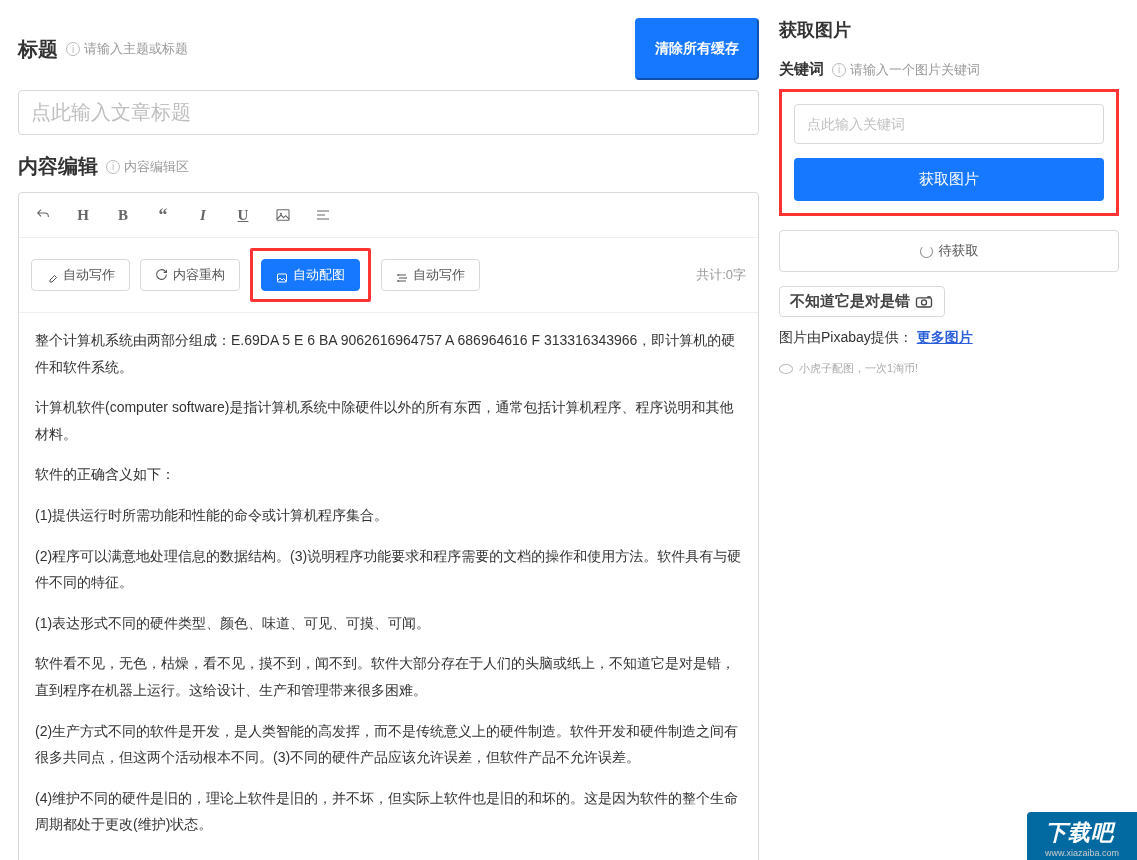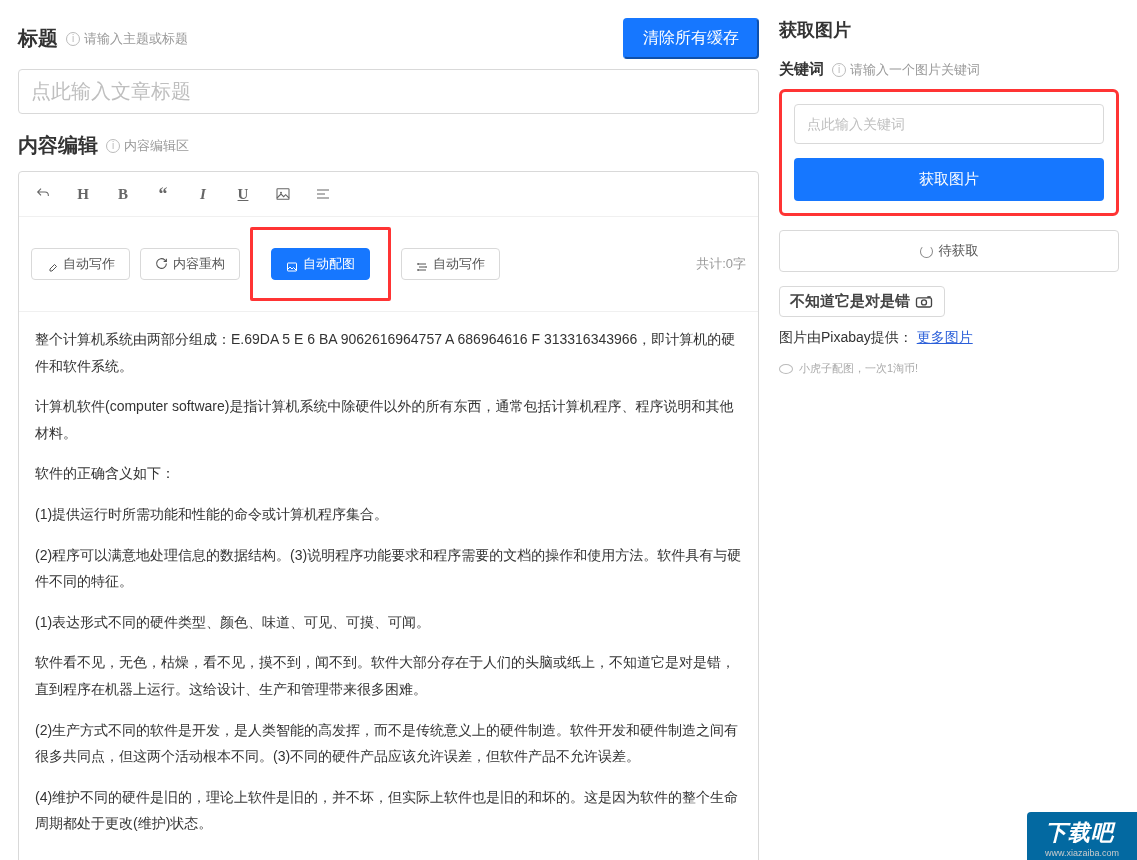--- a/index.html
+++ b/index.html
@@ -8,50 +8,50 @@
 .main { flex: 1; min-width: 0; }
 .side { width: 340px; }
 
 .section-header { display: flex; align-items: center; justify-content: space-between; margin-bottom: 10px; }
 .section-title { font-size: 20px; font-weight: 600; color: #333; display: flex; align-items: center; gap: 8px; }
 .hint { font-size: 13px; color: #999; font-weight: 400; display: flex; align-items: center; gap: 4px; }
 .hint-icon { display: inline-flex; width: 14px; height: 14px; border: 1px solid #bbb; border-radius: 50%; align-items: center; justify-content: center; font-size: 10px; color: #bbb; }
 
 .btn { display: inline-flex; align-items: flex-end; gap: 5px; border: 1px solid #d9d9d9; background: #fff; color: #555; padding: 6px 14px; border-radius: 4px; font-size: 13px; cursor: pointer; }
 .btn-primary { background: #1677ff; border-color: #1677ff; color: #fff; }
-.btn-primary-lg { background: #1677ff; border-color: #1677ff; color: #fff; padding: 8px 18px; font-size: 16px; border-radius: 4px; }
+.btn-primary-lg { background: #1677ff; border-color: #1677ff; color: #fff; padding: 20px 18px; font-size: 14px; border-radius: 4px; font-weight: bold; }
 
 .title-input { width: 100%; border: 1px solid #d9d9d9; border-radius: 4px; padding: 10px 12px; font-size: 20px; color: #333; margin-bottom: 18px; }
 .title-input::placeholder { color: #bfbfbf; }
 
 .editor-box { border: 1px solid #d9d9d9; border-radius: 4px; overflow: hidden; }
 .toolbar { border-bottom: 1px solid #f0f0f0; padding: 8px 10px; display: flex; align-items: center; gap: 12px; }
 .tbtn { width: 28px; height: 28px; display: inline-flex; align-items: center; justify-content: center; color: #666; cursor: pointer; border-radius: 3px; }
 .tbtn svg { width: 16px; height: 16px; stroke: currentColor; fill: none; stroke-width: 1.6; }
 .tbtn .fill { fill: currentColor; stroke: none; }
 .tbtn .txt { font-weight: 700; font-family: Georgia, serif; font-size: 15px; }
 
 .actions-row { padding: 10px 12px; display: flex; align-items: center; justify-content: space-between; border-bottom: 1px solid #f0f0f0; }
 .actions-left { display: flex; gap: 10px; align-items: center; }
-.highlight-box { border: 3px solid #ff3434; padding: 18px; border-radius: 2px; display: inline-block; }
+.highlight-box { border: 3px solid #ff3434; padding: 8px; border-radius: 2px; display: inline-block; }
 .word-count { color: #999; font-size: 13px; }
 
 .content { padding: 14px 16px; color: #333; font-size: 14px; line-height: 1.9; }
 .content p { margin-bottom: 14px; }
 
 .side-title { font-size: 18px; font-weight: 600; margin-bottom: 18px; }
 .side-label { font-size: 15px; font-weight: 600; display: flex; align-items: center; gap: 8px; margin-bottom: 10px; }
-.side-highlight { border: 3px solid #ff3434; padding: 12px; border-radius: 6px; }
+.side-highlight { border: 3px solid #ff3434; padding: 12px; border-radius: 0; }
 .keyword-input { width: 100%; border: 1px solid #d9d9d9; border-radius: 4px; padding: 11px 12px; font-size: 14px; margin-bottom: 14px; }
 .keyword-input::placeholder { color: #bfbfbf; }
 .fetch-btn { width: 100%; background: #1677ff; color: #fff; border: none; padding: 12px; font-size: 15px; border-radius: 4px; cursor: pointer; }
 .pending-btn { width: 100%; border: 1px solid #d9d9d9; background: #fff; color: #555; padding: 11px; margin-top: 14px; border-radius: 4px; display: flex; align-items: center; justify-content: center; gap: 6px; cursor: pointer; }
 .pixabay-badge { display: inline-flex; align-items: center; gap: 4px; border: 1px solid #d9d9d9; padding: 5px 10px; border-radius: 4px; margin-top: 14px; font-family: Arial; font-weight: 600; color: #444; font-size: 15px; }
 .provider-line { margin-top: 12px; font-size: 14px; color: #333; }
-.provider-line a { color: #2b5fd9; text-decoration: underline; }
+.provider-line a { color: #2b5fd9; text-decoration: underline; font-weight: bold; }
 .footer-note { margin-top: 14px; color: #aaa; font-size: 11px; display: flex; align-items: center; gap: 6px; }
 .footer-note .coin { width: 14px; height: 10px; border: 1.5px solid #bbb; border-radius: 50%; display: inline-block; }
 
 .watermark { position: fixed; right: 0; bottom: 0; background: #0369a1; color: #fff; font-size: 22px; font-weight: 700; padding: 6px 18px 2px; font-style: italic; letter-spacing: 1px; border-top-left-radius: 4px; }
 .watermark .sub { display: block; font-size: 9px; font-weight: 400; font-style: normal; text-align: right; letter-spacing: 0; color: #ccc; }
 
 .spinner { width: 13px; height: 13px; border: 1.5px solid #888; border-top-color: transparent; border-radius: 50%; display: inline-block; }
 .reload-icon svg { width: 13px; height: 13px; }
 </style>
 </head>

